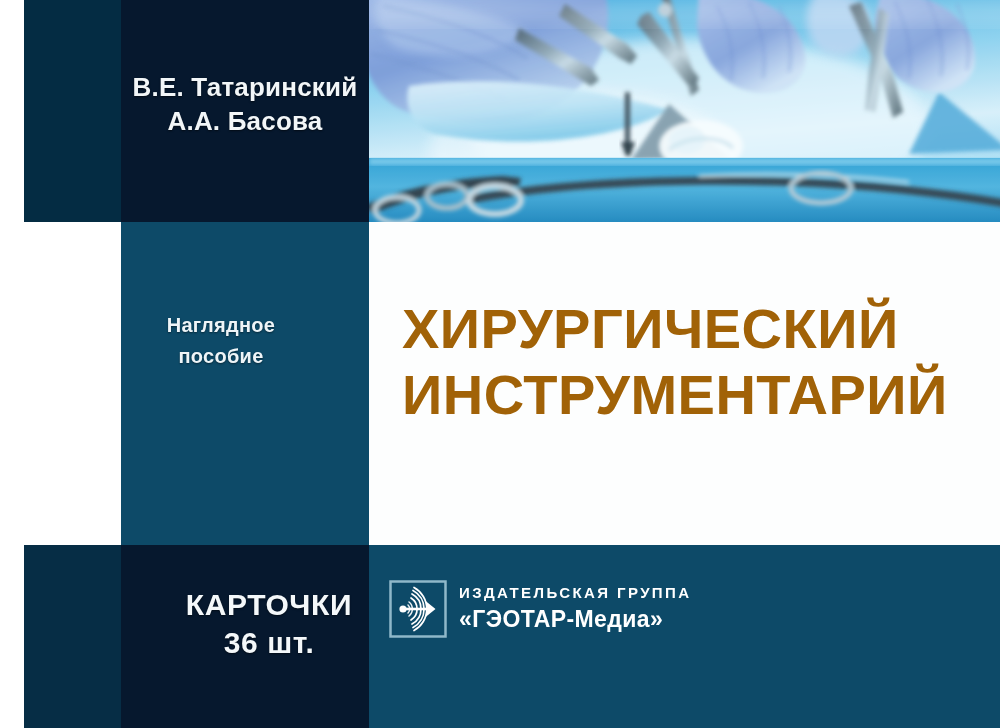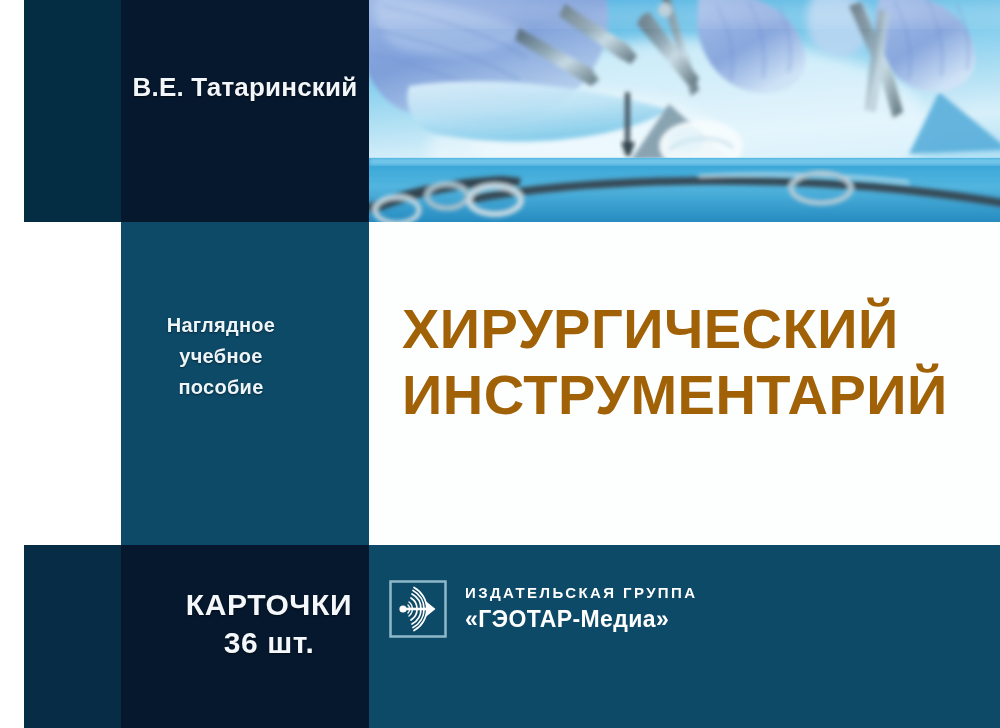--- a/index.html
+++ b/index.html
@@ -112,21 +112,21 @@
     text-shadow: 0 1px 2px rgba(0,0,0,.5);
   }
 
   
   .publisher {
     position: absolute;
     left: 363px;
     top: 578px;
     display: flex;
     align-items: center;
-    gap: 16px;
+    gap: 10px;
   }
   .logo-mark {
     width: 62px;
     height: 62px;
     flex: 0 0 auto;
   }
   .logo-mark svg { display: block; width: 62px; height: 62px; }
 
   .pub-text { color: #ffffff; }
   .pub-line1 {
@@ -284,25 +284,25 @@
         <ellipse cx="452" cy="188" rx="30" ry="15" fill="none" stroke="#b9cad4" stroke-width="5"></ellipse>
       </g>
 
       <rect x="0" y="0" width="655" height="222" fill="#7fd0f0" opacity=".07"></rect>
       <rect x="0" y="0" width="655" height="26" fill="#ffffff" opacity=".16" filter="url(#blur7)"></rect>
     </svg>
   </div>
 
   <div class="authors">
     <div>В.Е. Татаринский</div>
+    <div>А.А. Басова</div>
   </div>
 
   <div class="subtitle">
     <div>Наглядное</div>
-    <div>учебное</div>
     <div>пособие</div>
   </div>
 
   <div class="maintitle">
     <div>ХИРУРГИЧЕСКИЙ</div>
     <div>ИНСТРУМЕНТАРИЙ</div>
   </div>
 
   <div class="cards">
     <div>КАРТОЧКИ</div>

